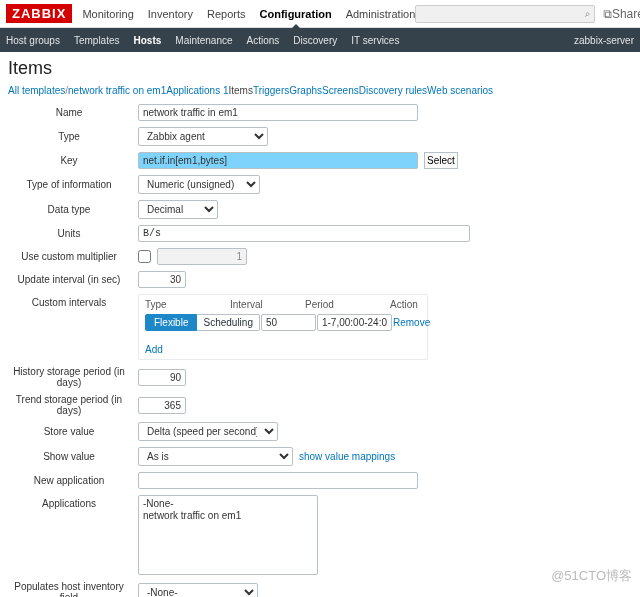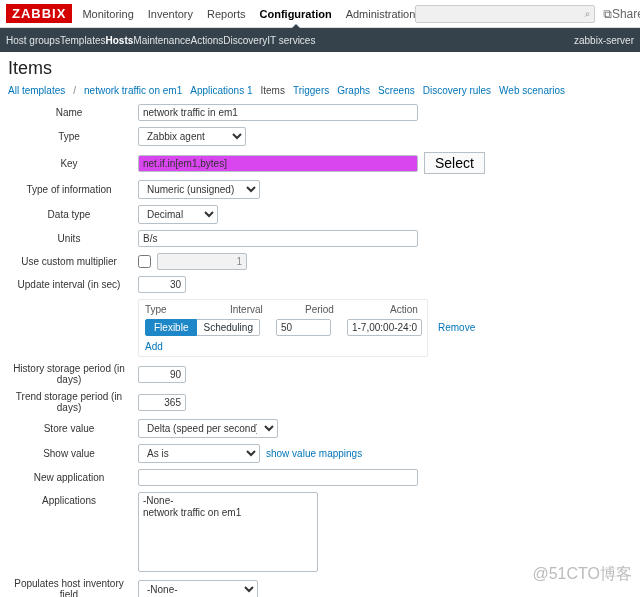--- a/index.html
+++ b/index.html
@@ -6,55 +6,55 @@
 body{font-size:11px;color:#1f2c33;background:#fff;width:640px}
 .topnav{display:flex;align-items:center;height:28px;border-bottom:1px solid #ddd;padding:0 6px}
 .logo{background:#d40000;color:#fff;font-weight:bold;font-size:13px;padding:2px 6px;letter-spacing:1px}
 .topnav .menu{display:flex;margin-left:10px;gap:14px;font-size:11px;color:#444}
 .topnav .menu span{cursor:pointer}
 .topnav .menu .active{color:#000;font-weight:600;position:relative}
 .topnav .menu .active::after{content:"";position:absolute;left:50%;bottom:-8px;margin-left:-4px;border:4px solid transparent;border-bottom-color:#36424b}
 .topnav .right{margin-left:auto;display:flex;align-items:center;gap:8px}
 .searchbox{width:180px;height:18px;background:#f0f0f0;border:1px solid #ccc;border-radius:2px;display:flex;align-items:center;justify-content:flex-end;padding:0 4px;color:#888;font-size:10px}
 .icon{color:#666;font-size:12px}
-.subnav{background:#36424b;color:#dfe4e7;display:flex;align-items:center;height:20px;padding:12px 6px;font-size:10px}
+.subnav{background:#36424b;color:#dfe4e7;display:flex;align-items:center;height:20px;padding:12px 6px;gap:14px;font-size:10px}
 .subnav span{cursor:pointer}
 .subnav .active{color:#fff;font-weight:600}
 .subnav .spacer{flex:1}
 .page{padding:6px 8px}
 h1{font-size:18px;font-weight:normal;color:#222;margin-bottom:6px}
-.crumbs{display:flex;gap:8px;font-size:10px;margin-bottom:8px;flex-wrap:wrap}
+.crumbs{display:flex;gap:0;font-size:10px;margin-bottom:8px;flex-wrap:wrap}
 .crumbs a{color:#0275b8;text-decoration:none}
 .crumbs .sep{color:#888}
 .crumbs .cur{color:#444}
 .form{display:grid;grid-template-columns:130px 1fr;row-gap:6px;align-items:center}
 .form label{text-align:center;padding-right:8px;color:#333;font-size:10px}
 .form .wide{grid-column:2}
 input[type=text],select,textarea{border:1px solid #b8c0c7;border-radius:2px;padding:2px 4px;font-size:10px;color:#333;background:#fff}
-input.key{background:#d946ef}
+input.key{background:#7dd3fc}
 input.num{width:48px;text-align:right}
 .keyrow,.row{display:flex;gap:6px;align-items:center}
-.selbtn{border:1px solid #b8c0c7;background:#fafafa;padding:2px 10px;font-size:14px;border-radius:0;cursor:pointer}
+.selbtn{border:1px solid #b8c0c7;background:#fafafa;padding:2px 2px;font-size:10px;border-radius:0;cursor:pointer}
 .mult{display:flex;gap:6px;align-items:center}
 .mult input[type=text]{width:90px;text-align:right;background:#f2f2f2;color:#888}
 .ci{border:1px solid #e8eaed;border-radius:2px;padding:4px 6px;width:290px}
 .ci-head{display:flex;font-size:10px;color:#555;margin-bottom:4px}
 .ci-head div:nth-child(1){width:85px}
 .ci-head div:nth-child(2){width:75px}
 .ci-head div:nth-child(3){width:85px}
-.ci-row{display:flex;gap:16px;align-items:center;margin-bottom:4px}
+.ci-row{display:flex;gap:1px;align-items:center;margin-bottom:12px}
 .seg{display:flex}
 .seg .on{background:#1e87c8;color:#fff;border:1px solid #1e87c8;padding:2px 8px;font-size:10px;border-radius:2px 0 0 2px}
 .seg .off{background:#fff;border:1px solid #b8c0c7;border-left:none;padding:2px 6px;font-size:10px;border-radius:0 2px 2px 0}
 .ci-row input{width:55px;text-align:left}
 .ci-row input.per{width:75px;text-align:left}
 .link{color:#0275b8;font-size:10px;cursor:pointer}
 .applist{width:180px;height:80px}
 .newapp{width:280px;border:1px solid #82c49d;background:#eff}
-.wm{position:fixed;right:8px;bottom:12px;color:#bbb;font-size:16px}
+.wm{position:fixed;right:8px;bottom:12px;color:#bbb;font-size:13px}
 .align-top{align-self:flex-start;padding-top:3px}
 </style>
 </head>
 <body>
 
 <div class="topnav">
   <span class="logo">ZABBIX</span>
   <div class="menu">
     <span>Monitoring</span>
     <span>Inventory</span>
@@ -96,46 +96,47 @@
     <a>Screens</a>
     <a>Discovery rules</a>
     <a>Web scenarios</a>
   </div>
 
   <div class="form">
     <label>Name</label>
     <div class="wide"><input type="text" style="width: 280px;" value="network traffic in em1"></div>
 
     <label>Type</label>
-    <div class="wide"><select style="width:108px"><option>Zabbix agent</option></select></div>
+    <div class="wide"><select style="width:130px"><option>Zabbix agent</option></select></div>
 
     <label>Key</label>
     <div class="wide keyrow">
       <input type="text" class="key" style="width: 280px;" value="net.if.in[em1,bytes]">
       <button class="selbtn">Select</button>
     </div>
 
     <label>Type of information</label>
     <div class="wide"><select style="width:122px"><option>Numeric (unsigned)</option></select></div>
 
     <label>Data type</label>
     <div class="wide"><select style="width:80px"><option>Decimal</option></select></div>
 
     <label>Units</label>
-    <div class="wide"><input type="text" style="width: 280px;" value="B/s"></div>
+    <div class="wide"><input type="text" style="width: 332px; font-family: Liberation Mono, monospace;" value="B/s"></div>
 
     <label>Use custom multiplier</label>
     <div class="wide mult">
       <input type="checkbox" style="">
       <input type="text" value="1" style="">
     </div>
 
     <label>Update interval (in sec)</label>
     <div class="wide"><input type="text" class="num" value="30" style=""></div>
 
+    <label class="align-top">Custom intervals</label>
     <div class="wide ci">
       <div class="ci-head">
         <div>Type</div>
         <div>Interval</div>
         <div>Period</div>
         <div>Action</div>
       </div>
       <div class="ci-row">
         <div class="seg">
           <span class="on">Flexible</span>
@@ -152,21 +153,21 @@
     <div class="wide"><input type="text" class="num" value="90" style=""></div>
 
     <label>Trend storage period (in days)</label>
     <div class="wide"><input type="text" class="num" value="365" style=""></div>
 
     <label>Store value</label>
     <div class="wide"><select style="width:140px"><option>Delta (speed per second)</option></select></div>
 
     <label>Show value</label>
     <div class="wide row">
-      <select style="width:122px"><option>As is</option></select>
+      <select style="width:155px"><option>As is</option></select>
       <span class="link">show value mappings</span>
     </div>
 
     <label>New application</label>
     <div class="wide"><input type="text" class="newapp" style=""></div>
 
     <label class="align-top">Applications</label>
     <div class="wide">
       <select multiple="" class="applist">
         <option>-None-</option>

